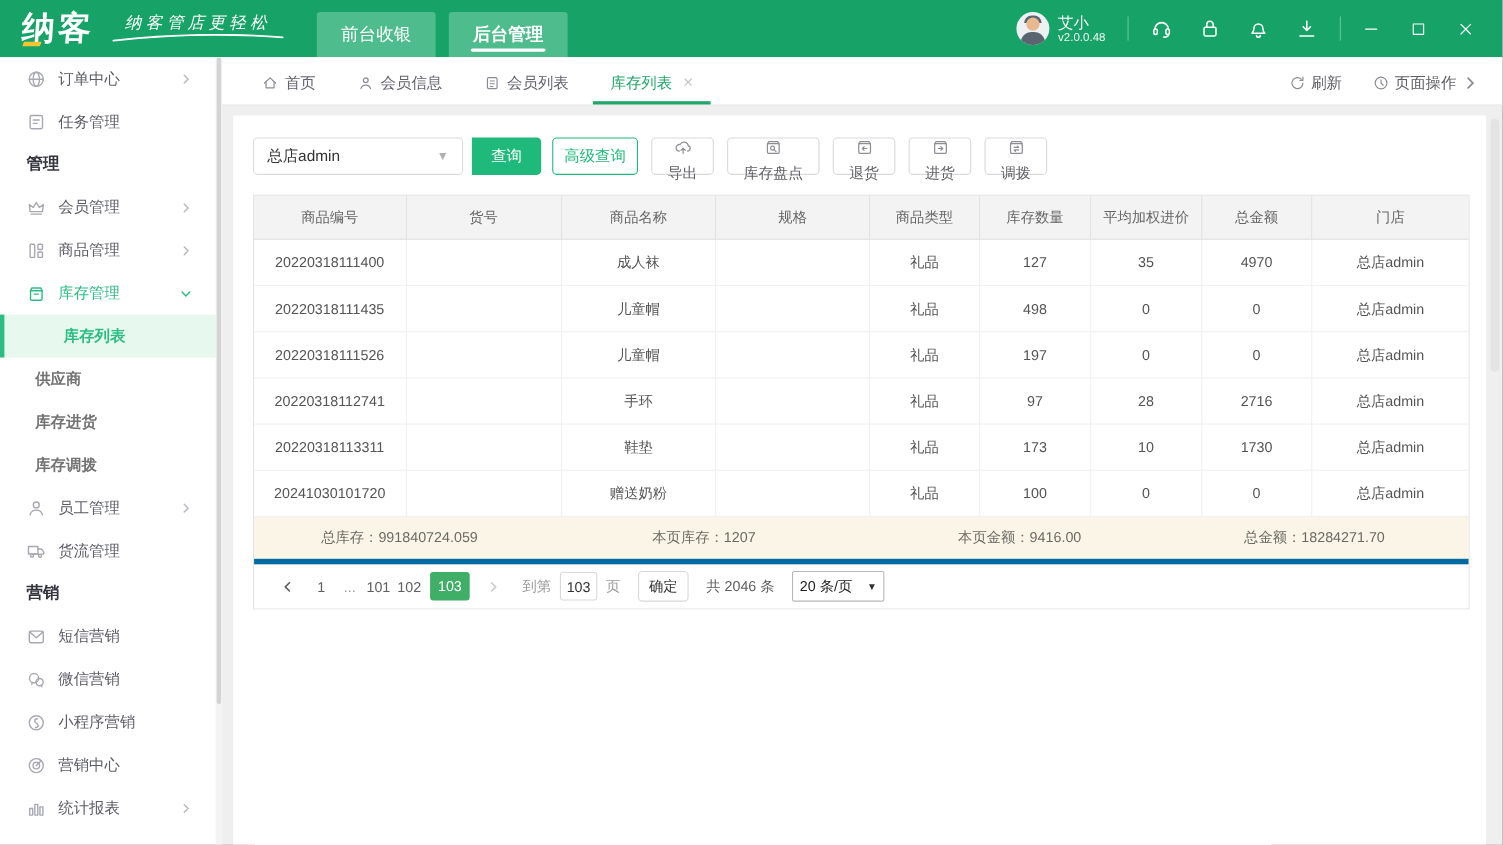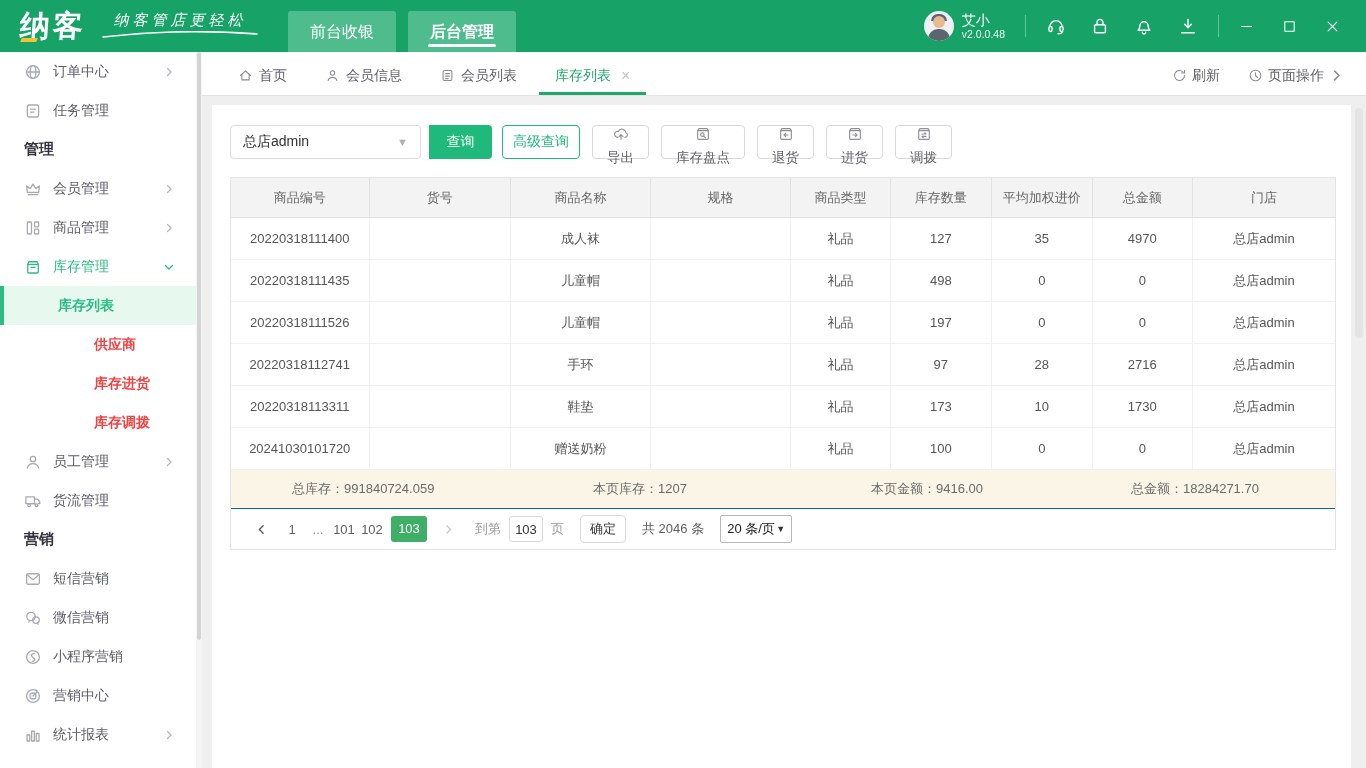--- a/index.html
+++ b/index.html
@@ -38,21 +38,21 @@
   .sidebar{position:absolute;top:52px;left:0;width:202px;bottom:0;background:#fff;overflow:hidden;}
   .sb-scroll-track{position:absolute;right:0;top:0;bottom:0;width:6px;background:#F4F4F4;}
   .sb-scroll-thumb{position:absolute;right:1px;top:0;width:4px;height:588px;background:#D4D4D4;border-radius:2px;}
   .sb-item{height:39px;display:flex;align-items:center;padding:0 16px 0 24px;font-size:14px;color:#5B5C66;cursor:pointer;}
   .sb-item .ic{width:18px;height:18px;color:#A7A8B2;margin-right:11px;flex:none;}
   .sb-item .arrow{margin-left:auto;width:12px;height:12px;color:#B6B7BF;}
   .sb-item.active-parent{color:#2BBD83;}
   .sb-item.active-parent .ic{color:#2BBD83;}
   .sb-item.active-parent .arrow{color:#2BBD83;}
   .sb-section{height:39px;display:flex;align-items:center;padding-left:24px;font-size:15px;font-weight:bold;color:#33343E;}
-  .sb-subitem{height:39px;display:flex;align-items:center;padding-left:90px;font-size:14px;font-weight:bold;color:#ef4444;cursor:pointer;border-left:4px solid transparent;}
+  .sb-subitem{height:39px;display:flex;align-items:center;padding-left:28px;font-size:14px;font-weight:bold;color:#737373;cursor:pointer;border-left:4px solid transparent;}
   .sb-subitem.selected{background:#E7F8EF;color:#2BBD83;border-left-color:#2BBD83;padding-left:54px;}
 
   
   .main{position:absolute;left:202px;top:52px;right:0;bottom:0;background:#EFEFEF;}
   .main-scroll-thumb{position:absolute;right:3px;top:56px;width:8px;height:230px;background:#E4E4E4;border-radius:4px;}
   .tabbar{position:absolute;top:0;left:0;right:0;height:44px;background:#fff;border-bottom:1px solid #E3E3E3;display:flex;align-items:center;padding:4px 22px 0 36px;box-sizing:border-box;}
   .tabs{display:flex;align-items:center;height:100%;gap:38px;}
   .tab{display:flex;align-items:center;gap:6px;height:100%;font-size:14px;color:#61626C;position:relative;cursor:pointer;}
   .tab .ic{width:15px;height:15px;color:#8A8B95;}
   .tab.active{color:#21A76A;}
@@ -79,37 +79,37 @@
   .btn-gray{display:flex;align-items:center;gap:7px;padding:0 14px;border:1px solid #D9D9D9;border-radius:4px;background:#fff;color:#5F5F66;font-size:13.5px;cursor:pointer;font-family:inherit;flex-direction:column;}
   .btn-gray .ic{width:16px;height:16px;color:#8E8E96;}
 
   
   .tablebox{position:absolute;left:18px;top:72px;width:1106px;border:1px solid #E3E3E3;box-sizing:border-box;}
   table{width:100%;border-collapse:collapse;table-layout:fixed;}
   th{height:37px;background:#F3F3F3;color:#666;font-weight:normal;font-size:13px;border-right:1px solid #E2E2E2;border-bottom:1px solid #E2E2E2;}
   th:last-child{border-right:none;}
   td{height:39px;text-align:center;color:#555;font-size:13px;border-right:1px solid #F1F1F1;border-bottom:1px solid #F1F1F1;background:#fff;overflow:hidden;white-space:nowrap;}
   td:last-child{border-right:none;}
-  .summary{position:relative;height:38px;background:#FAF5E7;border-bottom:1px solid #0369a1;font-size:13px;color:#6B6B66;}
+  .summary{position:relative;height:38px;background:#FAF5E7;border-bottom:5px solid #0369a1;font-size:13px;color:#6B6B66;}
   .summary .sum-item{position:absolute;top:50%;transform:translateY(-50%);white-space:nowrap;}
 
   
   .pagination{height:40px;display:flex;align-items:center;background:#fff;font-size:13px;color:#666;padding-left:14px;}
   .pg-chev{width:13px;height:13px;color:#5E5E5E;cursor:pointer;margin:0 10px;}
   .pg-chev.disabled{color:#CBCBCB;}
   .pg-pages{display:flex;align-items:center;}
   .pg-num{min-width:28px;text-align:center;cursor:pointer;color:#606060;}
   .pg-num.active{min-width:36px;height:26px;line-height:26px;background:#3FAE67;color:#fff;border-radius:3px;margin:0 5px;}
   .pg-dots{min-width:24px;text-align:center;color:#999;}
   .pg-goto-label{color:#9B9B9B;margin-left:10px;}
   .pg-input{width:34px;height:26px;border:1px solid #D9D9D9;border-radius:3px;text-align:center;font-size:13px;color:#333;margin:0 8px;outline:none;font-family:inherit;box-sizing:border-box;}
   .pg-page-label{color:#9B9B9B;}
   .btn-confirm{width:46px;height:28px;border:1px solid #D9D9D9;border-radius:4px;background:#fff;color:#333;font-size:13px;margin:0 16px;cursor:pointer;font-family:inherit;}
   .pg-total{color:#606060;margin-right:16px;}
-  .pg-size{display:flex;align-items:center;justify-content:space-between;width:72px;height:28px;border:1px solid #B8B8B8;border-radius:2px;padding:0 6px;box-sizing:border-box;color:#222;cursor:pointer;background:#fff;}
+  .pg-size{display:flex;align-items:center;justify-content:space-between;width:84px;height:28px;border:1px solid #B8B8B8;border-radius:2px;padding:0 6px;box-sizing:border-box;color:#222;cursor:pointer;background:#fff;}
   .pg-size .caret{font-size:9px;color:#333;}
 </style>
 </head>
 <body>
 
 <div class="app">
 
   <header class="topbar">
     <div class="brand">
       <div class="logo">纳客</div>

